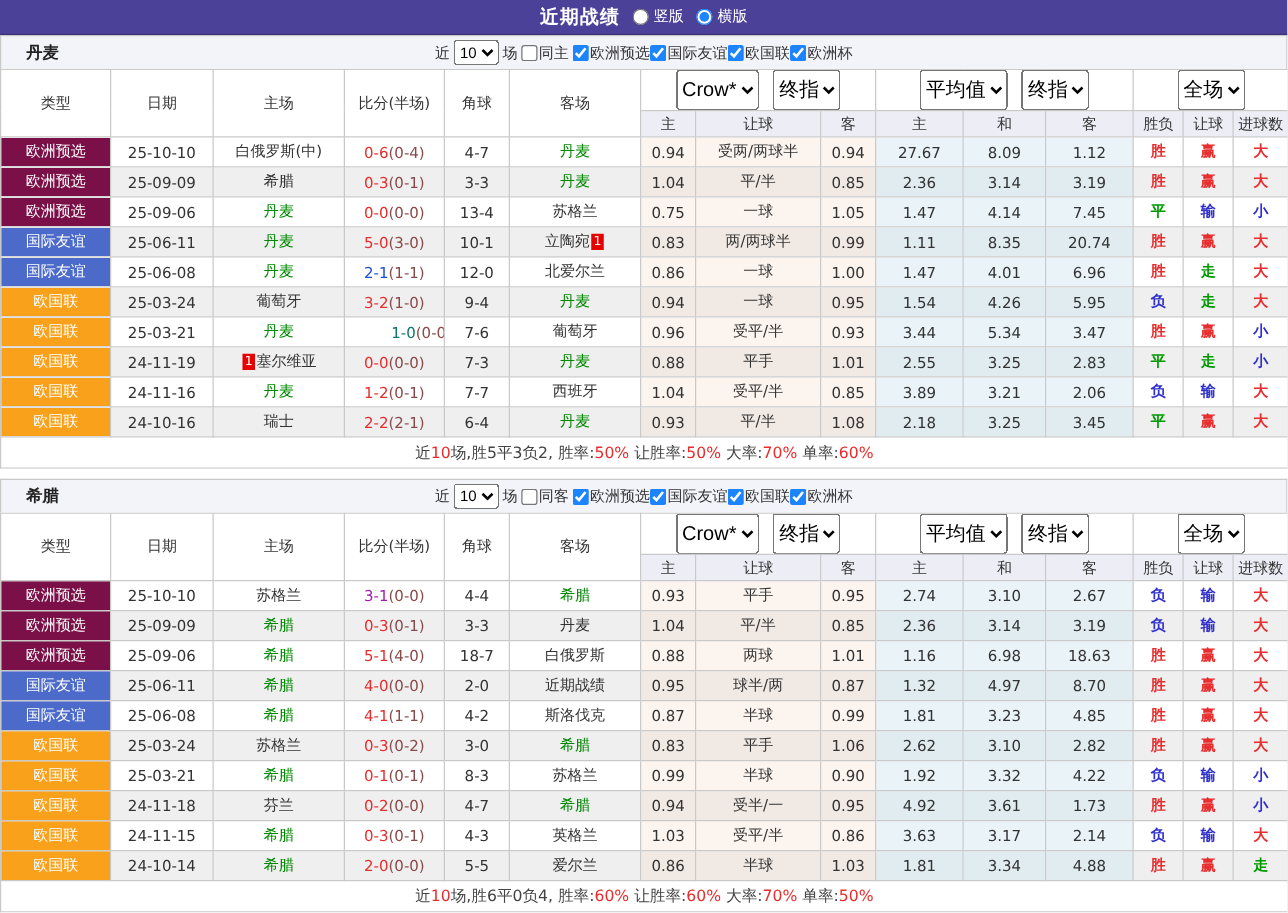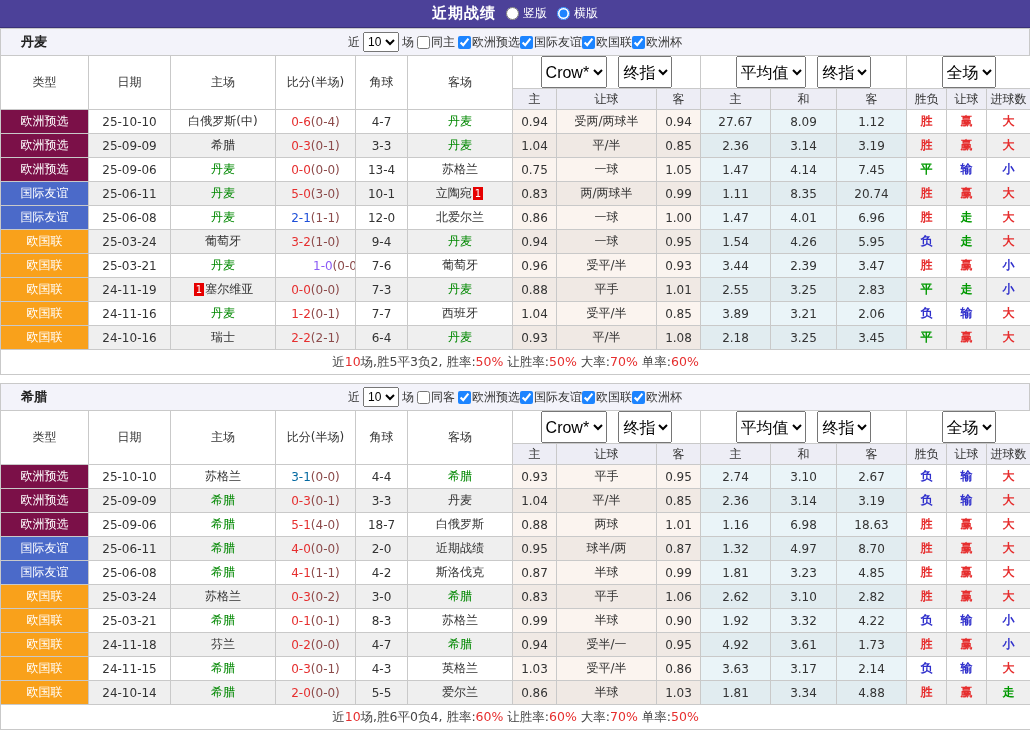--- a/index.html
+++ b/index.html
@@ -250,28 +250,28 @@
           <td class="c-avg">4.26</td>
           <td class="c-avg">5.95</td>
           <td class="res" style="color: rgb(48, 48, 204);">负</td>
           <td class="res" style="color: rgb(0, 153, 0);">走</td>
           <td class="res" style="color: rgb(230, 46, 46);">大</td>
         </tr>
         <tr class="odd">
           <td class="comp" style="background: rgb(249, 161, 27);">欧国联</td>
           <td>25-03-21</td>
           <td><span style="color: rgb(0, 136, 0);">丹麦</span></td>
-          <td><span style="color: #8b5cf6; margin-left: 36px;">1-0</span><span class="half">(0-0)</span></td>
+          <td><span style="color: #0f766e; margin-left: 36px;">1-0</span><span class="half">(0-0)</span></td>
           <td>7-6</td>
           <td><span>葡萄牙</span></td>
           <td class="c-let">0.96</td>
           <td class="c-let">受平/半</td>
           <td class="c-let">0.93</td>
           <td class="c-avg">3.44</td>
-          <td class="c-avg">2.39</td>
+          <td class="c-avg">5.34</td>
           <td class="c-avg">3.47</td>
           <td class="res" style="color: rgb(230, 46, 46);">胜</td>
           <td class="res" style="color: rgb(230, 46, 46);">赢</td>
           <td class="res" style="color: rgb(48, 48, 204);">小</td>
         </tr>
         <tr class="even">
           <td class="comp" style="background: rgb(249, 161, 27);">欧国联</td>
           <td>24-11-19</td>
           <td><span class="card">1</span><span>塞尔维亚</span></td>
           <td><span style="color: rgb(230, 46, 46);">0-0</span><span class="half">(0-0)</span></td>
@@ -411,21 +411,21 @@
         <th>胜负</th>
         <th>让球</th>
         <th>进球数</th>
       </tr>
     </thead>
     <tbody>
         <tr class="odd">
           <td class="comp" style="background: rgb(123, 16, 72);">欧洲预选</td>
           <td>25-10-10</td>
           <td><span>苏格兰</span></td>
-          <td><span style="color: #0369a1;">3-1</span><span class="half">(0-0)</span></td>
+          <td><span style="color: #a21caf;">3-1</span><span class="half">(0-0)</span></td>
           <td>4-4</td>
           <td><span style="color: rgb(0, 136, 0);">希腊</span></td>
           <td class="c-let">0.93</td>
           <td class="c-let">平手</td>
           <td class="c-let">0.95</td>
           <td class="c-avg">2.74</td>
           <td class="c-avg">3.10</td>
           <td class="c-avg">2.67</td>
           <td class="res" style="color: rgb(48, 48, 204);">负</td>
           <td class="res" style="color: rgb(48, 48, 204);">输</td>

